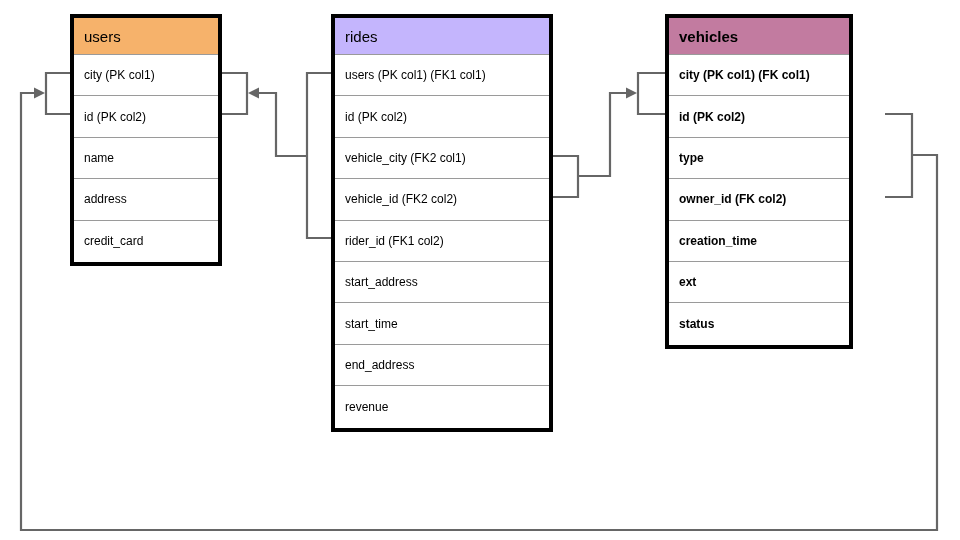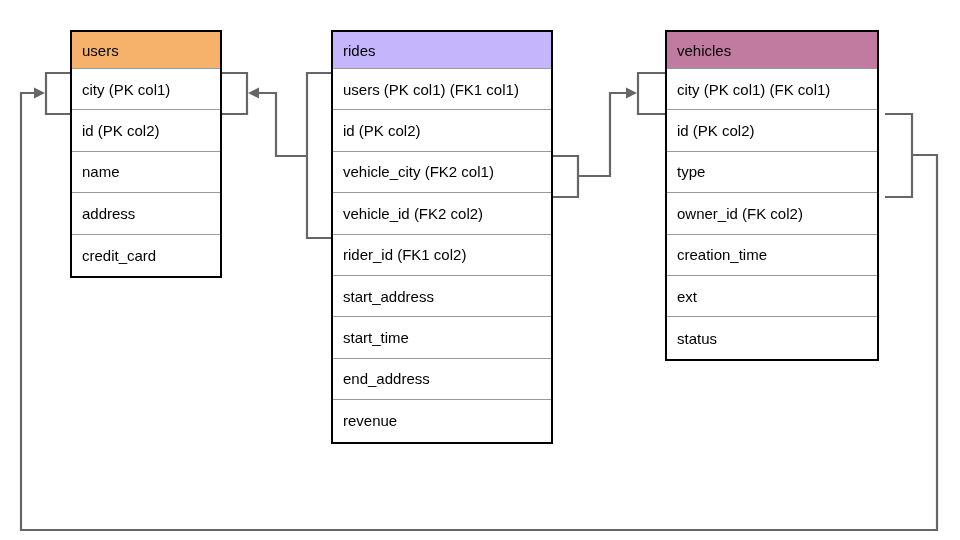--- a/index.html
+++ b/index.html
@@ -17,45 +17,45 @@
   }
   #connector-layer {
     position: absolute;
     left: 0;
     top: 0;
     width: 960px;
     height: 540px;
   }
   .db-table {
     position: absolute;
-    top: 30px;
+    top: 14px;
     background: #ffffff;
-    border: 2px solid #000000;
+    border: 4px solid #000000;
     box-sizing: border-box;
   }
   #table-users   { left: 70px;  width: 152px; }
   #table-rides   { left: 331px; width: 222px; }
-  #table-vehicles{ left: 665px; width: 214px; }
+  #table-vehicles{ left: 665px; width: 188px; font-weight: bold; }
   .db-table .tbl-header {
     height: 37px;
     box-sizing: border-box;
     display: flex;
     align-items: center;
     padding: 0 10px;
     font-size: 15px;
     color: #000000;
     border-bottom: 1px solid #9a9a9a;
   }
   .db-table .tbl-row {
     height: 41.4px;
     box-sizing: border-box;
     display: flex;
     align-items: center;
     padding: 15px 10px;
-    font-size: 15px;
+    font-size: 12px;
     color: #000000;
     border-bottom: 1px solid #9a9a9a;
     background: #ffffff;
     white-space: nowrap;
   }
   .db-table .tbl-row:last-child {
     border-bottom: none;
   }
 </style>
 </head>

